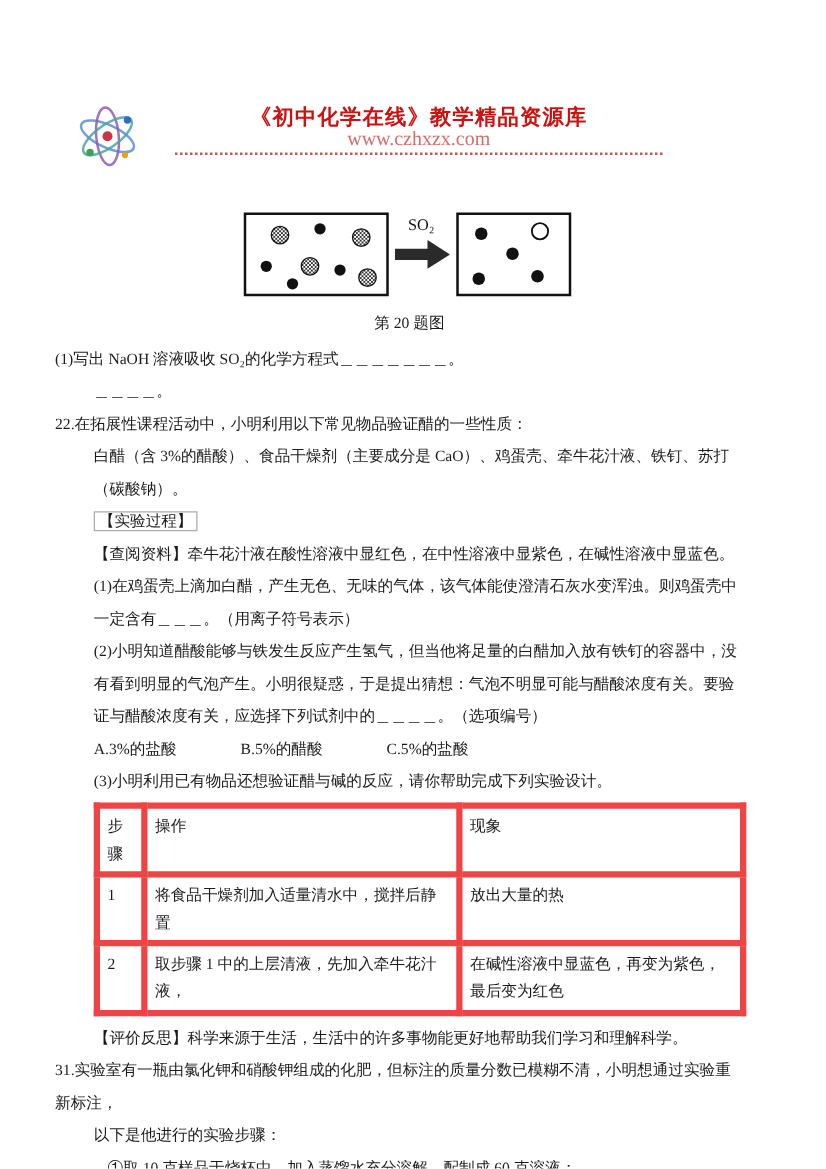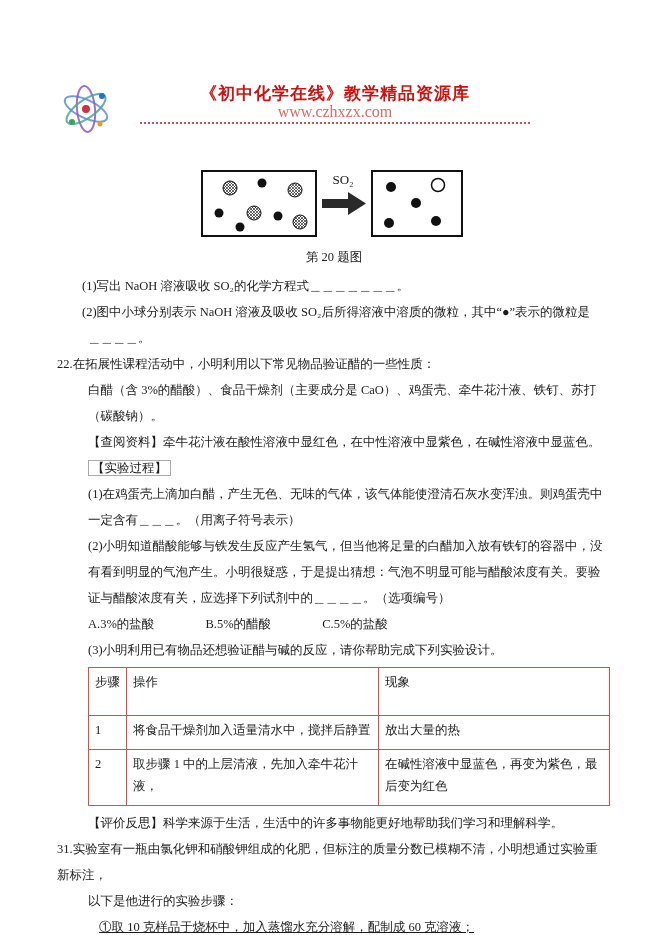--- a/index.html
+++ b/index.html
@@ -7,51 +7,51 @@
   body {
     width: 661px; height: 935px;
     font-family: "Liberation Serif", "DejaVu Serif", serif;
     color: #1b1b1b;
   }
   .page {
     position: relative;
     width: 661px; height: 935px;
     background: #fff;
     overflow: hidden;
-    padding: 82px 50px 0 57px;
+    padding: 82px 50px 0 44px;
   }
   
   .header { position: absolute; top: 80px; left: 0; width: 661px; height: 58px; }
   .logo { position: absolute; left: 60px; top: 2px; }
   .header-text { position: absolute; left: 140px; top: 4px; width: 390px; text-align: center; }
   .header-title {
     color: #cc1111; font-weight: bold; font-size: 17px; letter-spacing: 1px; line-height: 20px;
   }
   .header-url { color: #d96a6a; font-size: 16px; line-height: 14px; margin-top: 1px; }
   .header-rule { border-bottom: 2px dotted #cc5555; margin-top: 3px; }
   
   .figure { margin-top: 82px; text-align: center; }
   .figure svg { display: inline-block; }
   .figure-caption { font-size: 12.5px; line-height: 20px; margin-top: 1px; }
   
   .content { width: 553px; margin-top: 6px; font-size: 12.5px; line-height: 26px; }
   .para { margin: 0; }
-  .q20-item { margin-left: 25px; }
+  .q20-item { }
   .ind { margin-left: 31px; }
   .step { margin-left: 42px; text-decoration: underline; }
   .proc-box { border: 1px solid #aaaaaa; padding: 0 3px; }
   .options span { display: inline-block; margin-right: 48px; }
   .options span:last-child { margin-right: 0; }
   
   .exp-table {
     border-collapse: collapse; table-layout: fixed;
     width: 522px; margin: 4px 0 4px 31px;
   }
   .exp-table th, .exp-table td {
-    border: 1px solid #ef4444;
+    border: 5px solid #ef4444;
     font-weight: normal; text-align: left; vertical-align: top;
     padding: 3px 6px; font-size: 12.5px; line-height: 22px;
     word-break: break-all;
   }
   .exp-table thead th { height: 48px; }
   .exp-table .row-1 td { height: 34px; }
   .exp-table .row-2 td { height: 56px; }
 </style>
 </head>
 <body>
@@ -116,27 +116,26 @@
         </g>
         <circle cx="238" cy="21" r="6.5" fill="#fff" stroke="#111" stroke-width="1.5"></circle>
       </g>
     </svg>
     <div class="figure-caption">第 20 题图</div>
   </div>
 
   <div class="content">
 
     <div class="para q20-item">(1)写出 NaOH 溶液吸收 SO₂的化学方程式＿＿＿＿＿＿＿。</div>
-    <div class="para q20-item">(2)图中小球分别表示 NaOH 溶液及吸收 SO₂后所得溶液中溶质的微粒，其中“●”表示的微粒是</div>
     <div class="para ind">＿＿＿＿。</div>
 
     <div class="para">22.在拓展性课程活动中，小明利用以下常见物品验证醋的一些性质：</div>
     <div class="para ind">白醋（含 3%的醋酸）、食品干燥剂（主要成分是 CaO）、鸡蛋壳、牵牛花汁液、铁钉、苏打（碳酸钠）。</div>
+    <div class="para ind"><span class="proc-box">【实验过程】</span></div>
     <div class="para ind">【查阅资料】牵牛花汁液在酸性溶液中显红色，在中性溶液中显紫色，在碱性溶液中显蓝色。</div>
-    <div class="para ind"><span class="proc-box">【实验过程】</span></div>
     <div class="para ind">(1)在鸡蛋壳上滴加白醋，产生无色、无味的气体，该气体能使澄清石灰水变浑浊。则鸡蛋壳中一定含有＿＿＿。（用离子符号表示）</div>
     <div class="para ind">(2)小明知道醋酸能够与铁发生反应产生氢气，但当他将足量的白醋加入放有铁钉的容器中，没有看到明显的气泡产生。小明很疑惑，于是提出猜想：气泡不明显可能与醋酸浓度有关。要验证与醋酸浓度有关，应选择下列试剂中的＿＿＿＿。（选项编号）</div>
     <div class="para ind options">
       <span>A.3%的盐酸</span>
       <span>B.5%的醋酸</span>
       <span>C.5%的盐酸</span>
     </div>
     <div class="para ind">(3)小明利用已有物品还想验证醋与碱的反应，请你帮助完成下列实验设计。</div>
 
     <table class="exp-table">

